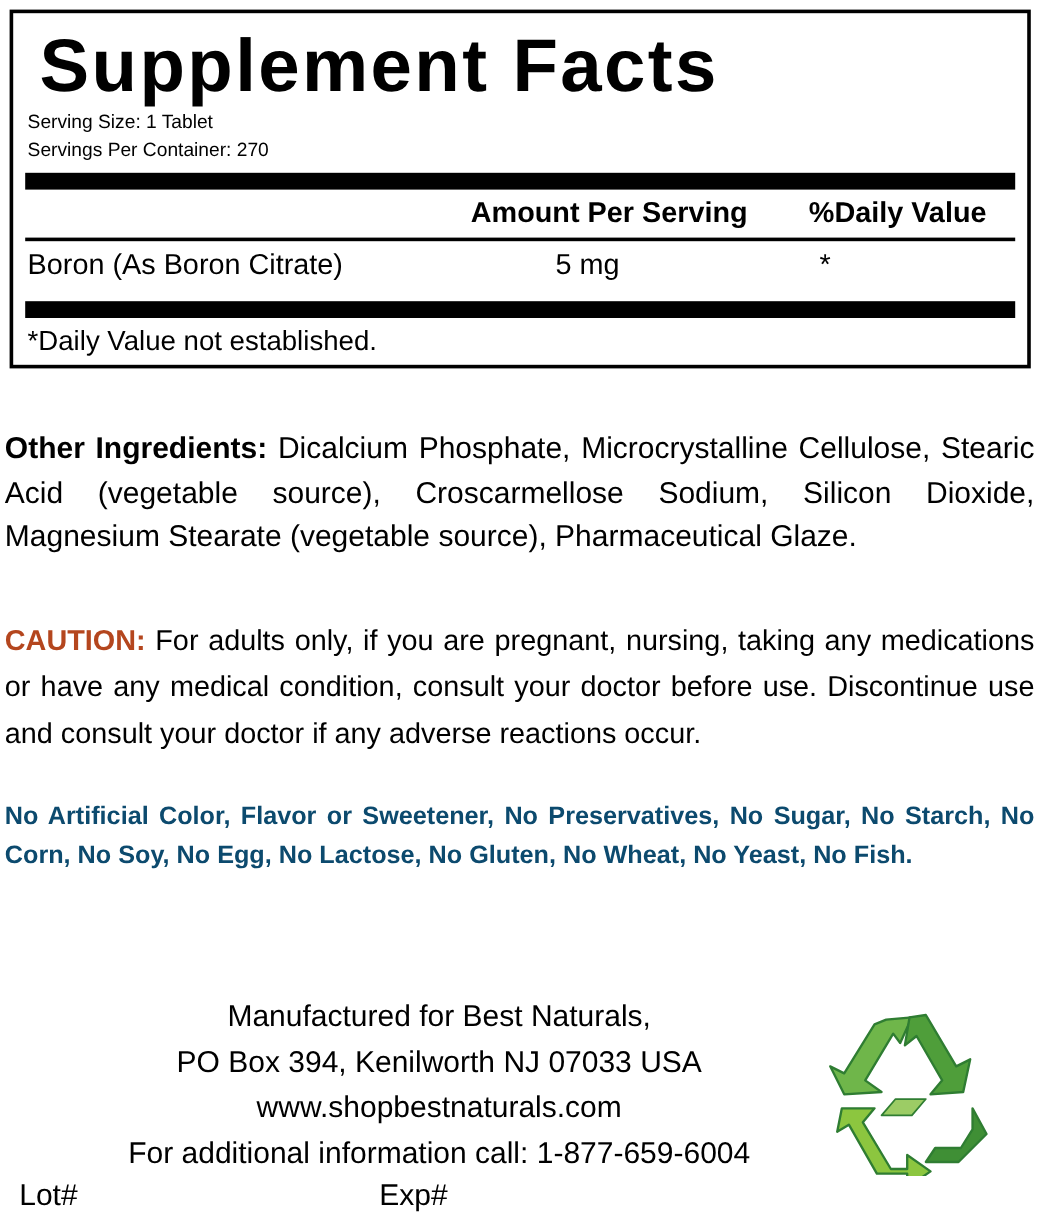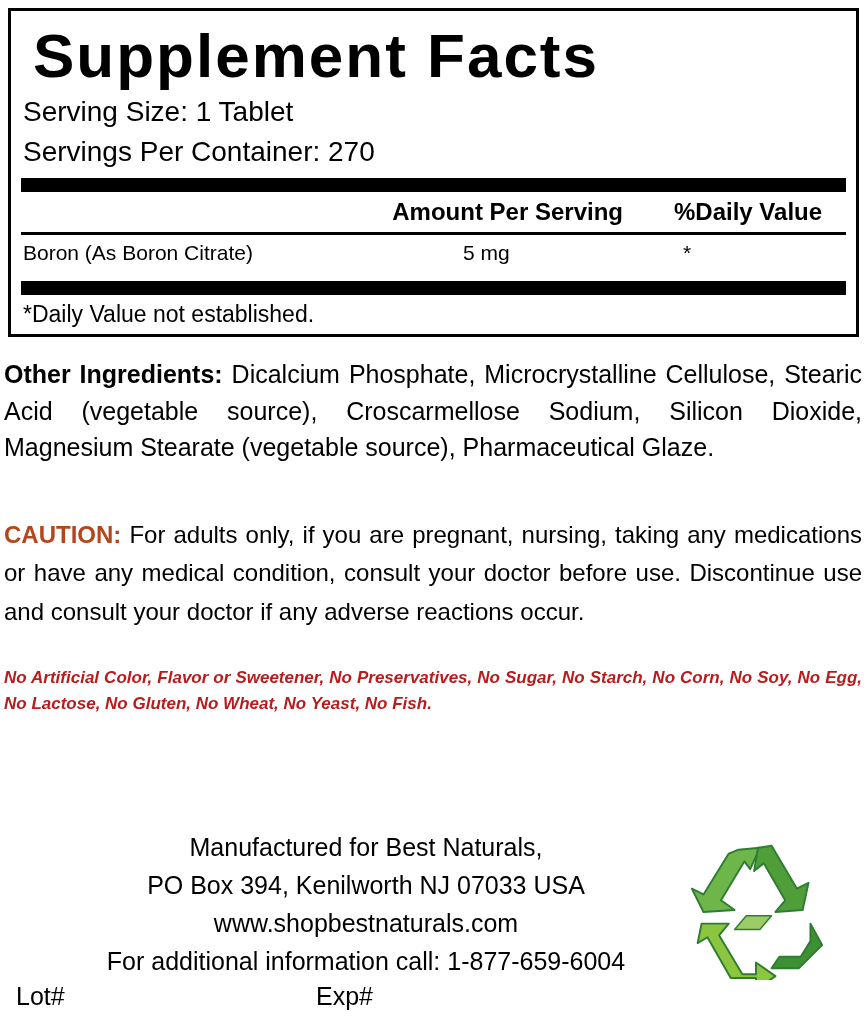--- a/index.html
+++ b/index.html
@@ -34,21 +34,21 @@
   }
   .facts-title {
     font-size: 62px;
     font-weight: bold;
     letter-spacing: 2px;
     line-height: 1.05;
     margin: 2px 0 4px 12px;
     white-space: nowrap;
   }
   .serving-line {
-    font-size: 28px;
+    font-size: 16px;
     line-height: 1.42;
     margin-left: 2px;
   }
   .rule-thick {
     height: 14px;
     background: #000;
     margin: 6px 0 0 0;
   }
   .rule-thin {
     height: 3px;
@@ -67,21 +67,21 @@
   .amount-row .amt {
     margin-right: 18px;
   }
   .amount-row .dv {
     min-width: 172px;
     text-align: left;
   }
   .nutrient-row {
     display: flex;
     align-items: center;
-    font-size: 21px;
+    font-size: 24px;
     padding: 6px 0 10px 2px;
   }
   .nutrient-row .nut-name { flex: 0 0 440px; }
   .nutrient-row .nut-amt { flex: 0 0 200px; text-align: left; }
   .nutrient-row .nut-dv { flex: 1; text-align: left; padding-left: 20px; }
   .footnote {
     font-size: 23px;
     padding: 6px 0 2px 2px;
   }
 
@@ -115,24 +115,23 @@
     color: #b4461e;
     font-weight: bold;
   }
 
   
   .free-from {
     position: absolute;
     left: 4px;
     top: 665px;
     width: 858px;
-    font-size: 17px;
-    font-style: italic;
-    font-weight: bold;
-    color: #b91c1c;
+    font-size: 21px;
+    font-weight: bold;
+    color: #0c4a6e;
     line-height: 1.52;
     text-align: justify;
     text-justify: inter-word;
   }
 
   
   .manufacturer {
     position: absolute;
     left: 16px;
     top: 828px;

